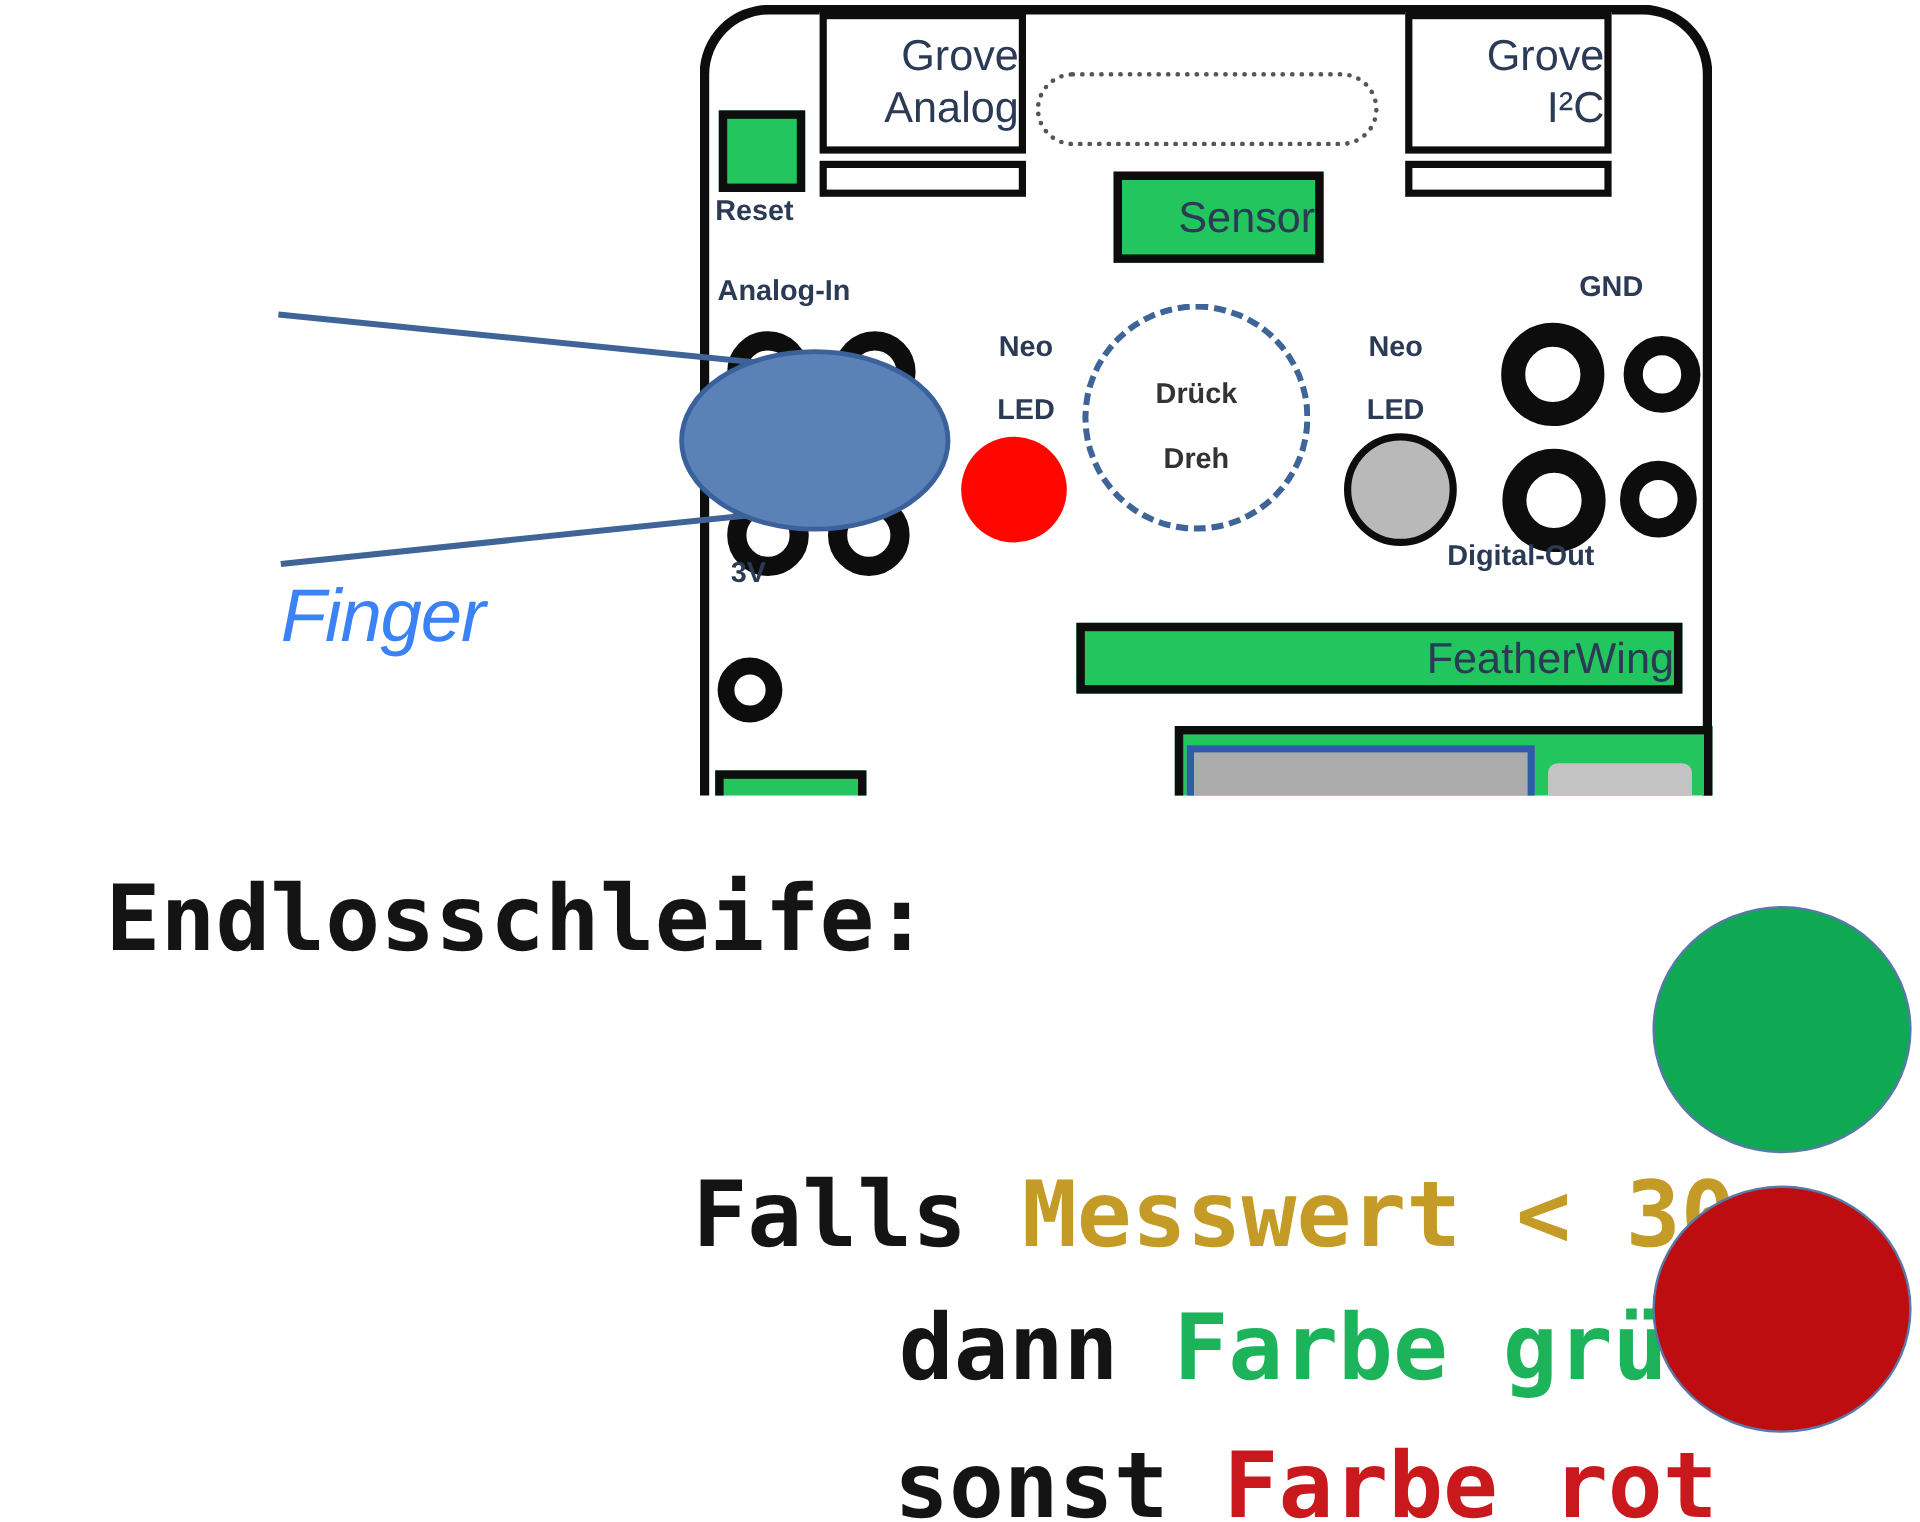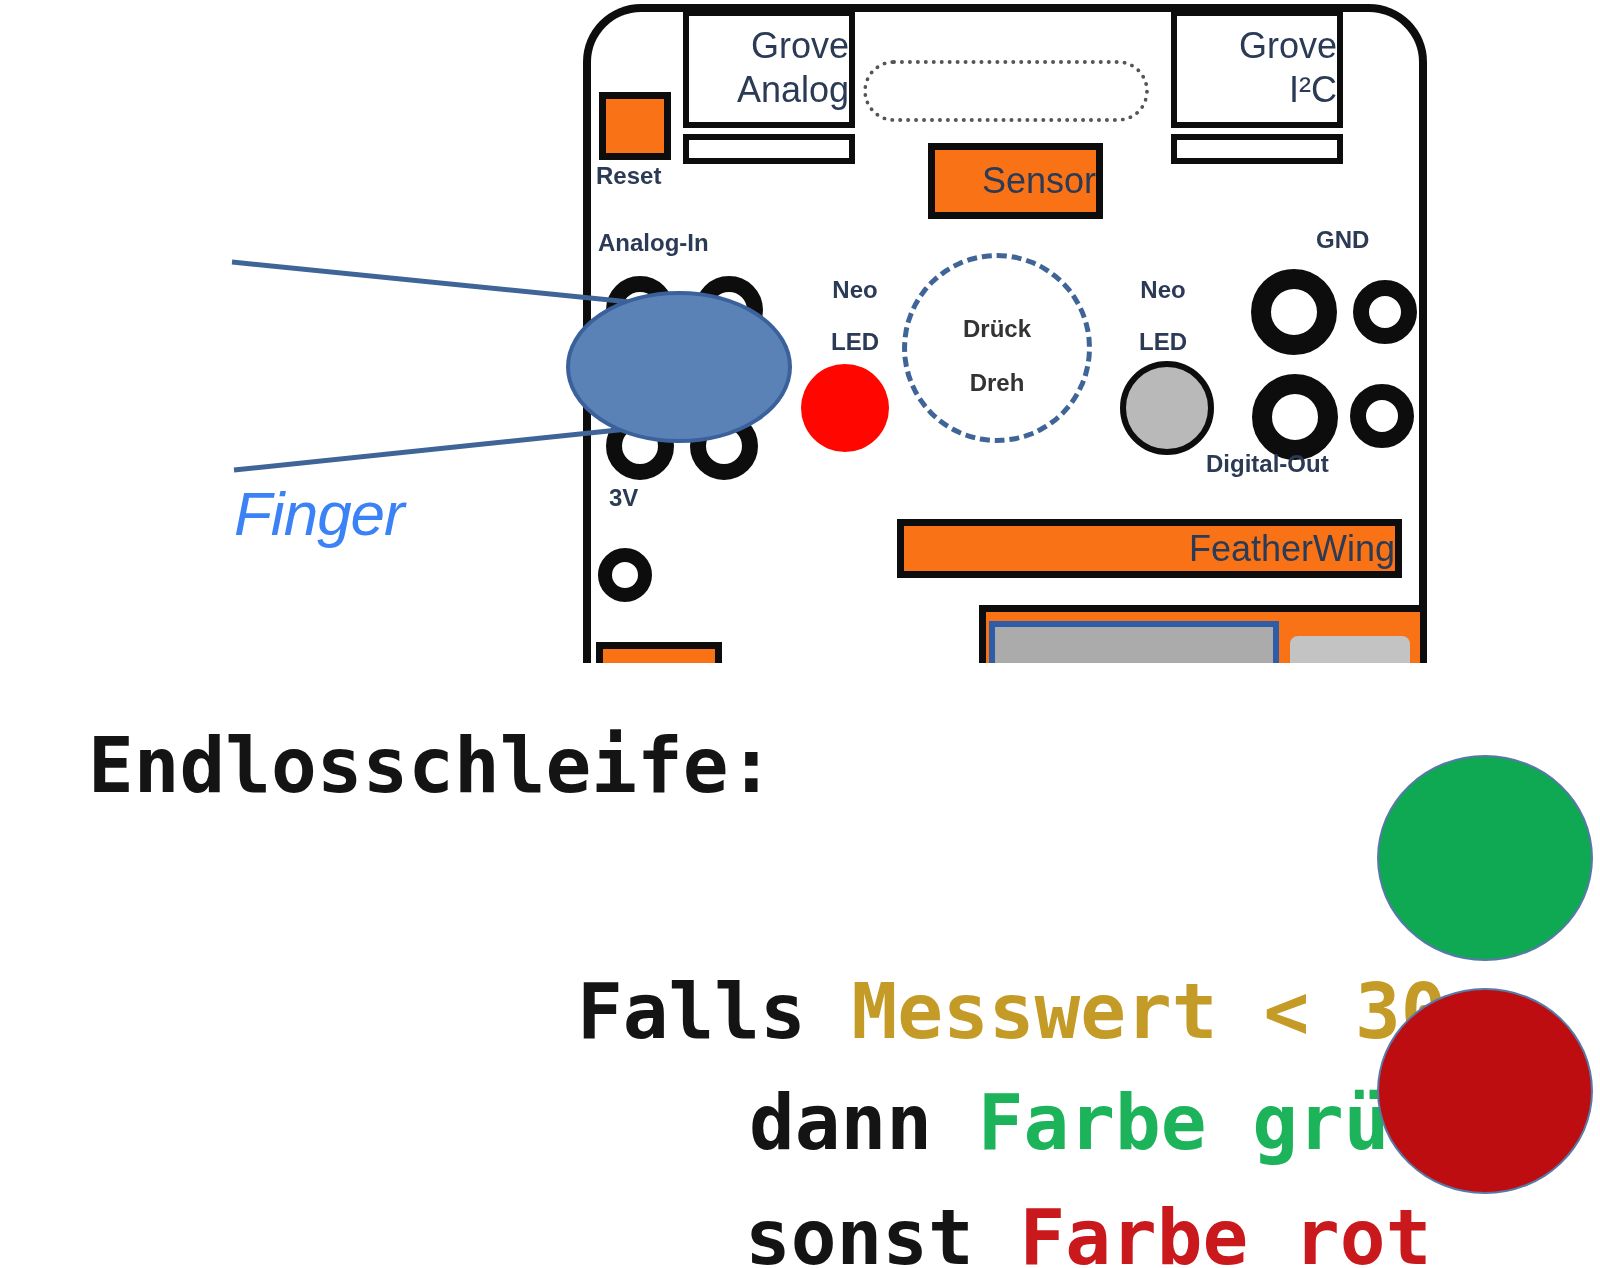--- a/index.html
+++ b/index.html
@@ -4,21 +4,21 @@
 <style>
   html,body{margin:0;padding:0;background:#fff;}
   #stage{position:relative;width:1600px;height:1268px;background:#ffffff;overflow:hidden;
          font-family:"Liberation Sans",sans-serif;}
   
   #board-clip{position:absolute;left:0;top:0;width:1600px;height:663px;overflow:hidden;}
   .abs{position:absolute;}
   #board-outline{left:583px;top:4px;width:828px;height:700px;border:8px solid #0d0d0d;
                  border-bottom:none;border-radius:58px 58px 0 0;background:#ffffff;}
   .wbox{background:#ffffff;border:6px solid #0d0d0d;}
-  .wbox7{background:#f97316;border:7px solid #0d0d0d;}
+  .wbox7{background:#22c55e;border:7px solid #0d0d0d;}
   .boxlbl{color:#2b3a55;font-size:36px;line-height:44px;text-align:right;}
   .lbl{color:#2b3a55;font-size:24px;font-weight:700;white-space:nowrap;}
   .pin{border-radius:50%;background:#ffffff;border-style:solid;border-color:#0d0d0d;}
   .dash-circle{border:5px dashed #3f6497;border-radius:50%;}
   .dot-pill{border:4px dotted #555555;border-radius:33px;background:#ffffff;}
   .led{border-radius:50%;}
   
   #finger-label{left:234px;top:478px;font-size:62px;color:#3b82f6;letter-spacing:-1px;font-style:italic;}
   #overlay-svg{position:absolute;left:0;top:0;pointer-events:none;}
   
@@ -59,21 +59,21 @@
 
     <div class="abs wbox7" style="left:928px;top:143px;width:161px;height:62px;">
       <div class="boxlbl" style="line-height:62px;">Sensor</div>
     </div>
 
     <div class="abs lbl" style="left:598px;top:229px;">Analog-In</div>
     <div class="abs pin" style="left:606px;top:276px;width:36px;height:36px;border-width:16px;"></div>
     <div class="abs pin" style="left:695px;top:276px;width:36px;height:36px;border-width:16px;"></div>
     <div class="abs pin" style="left:606px;top:412px;width:36px;height:36px;border-width:16px;"></div>
     <div class="abs pin" style="left:690px;top:412px;width:36px;height:36px;border-width:16px;"></div>
-    <div class="abs lbl" style="left:609px;top:484px;">3V</div>
+    <div class="abs lbl" style="left:609px;top:464px;">3V</div>
 
     <div class="abs lbl" style="left:798px;top:264px;width:114px;text-align:center;line-height:52px;">
       <div>Neo</div>
       <div>LED</div>
     </div>
     <div class="abs led" style="left: 801px; top: 364px; width: 88px; height: 88px; background-color: rgb(255, 6, 0);"></div>
 
     <div class="abs dash-circle" style="left:902px;top:253px;width:180px;height:180px;">
       <div class="lbl" style="position:relative;top:44px;width:180px;text-align:center;line-height:54px;color:#333;">
         <div>Drück</div>

